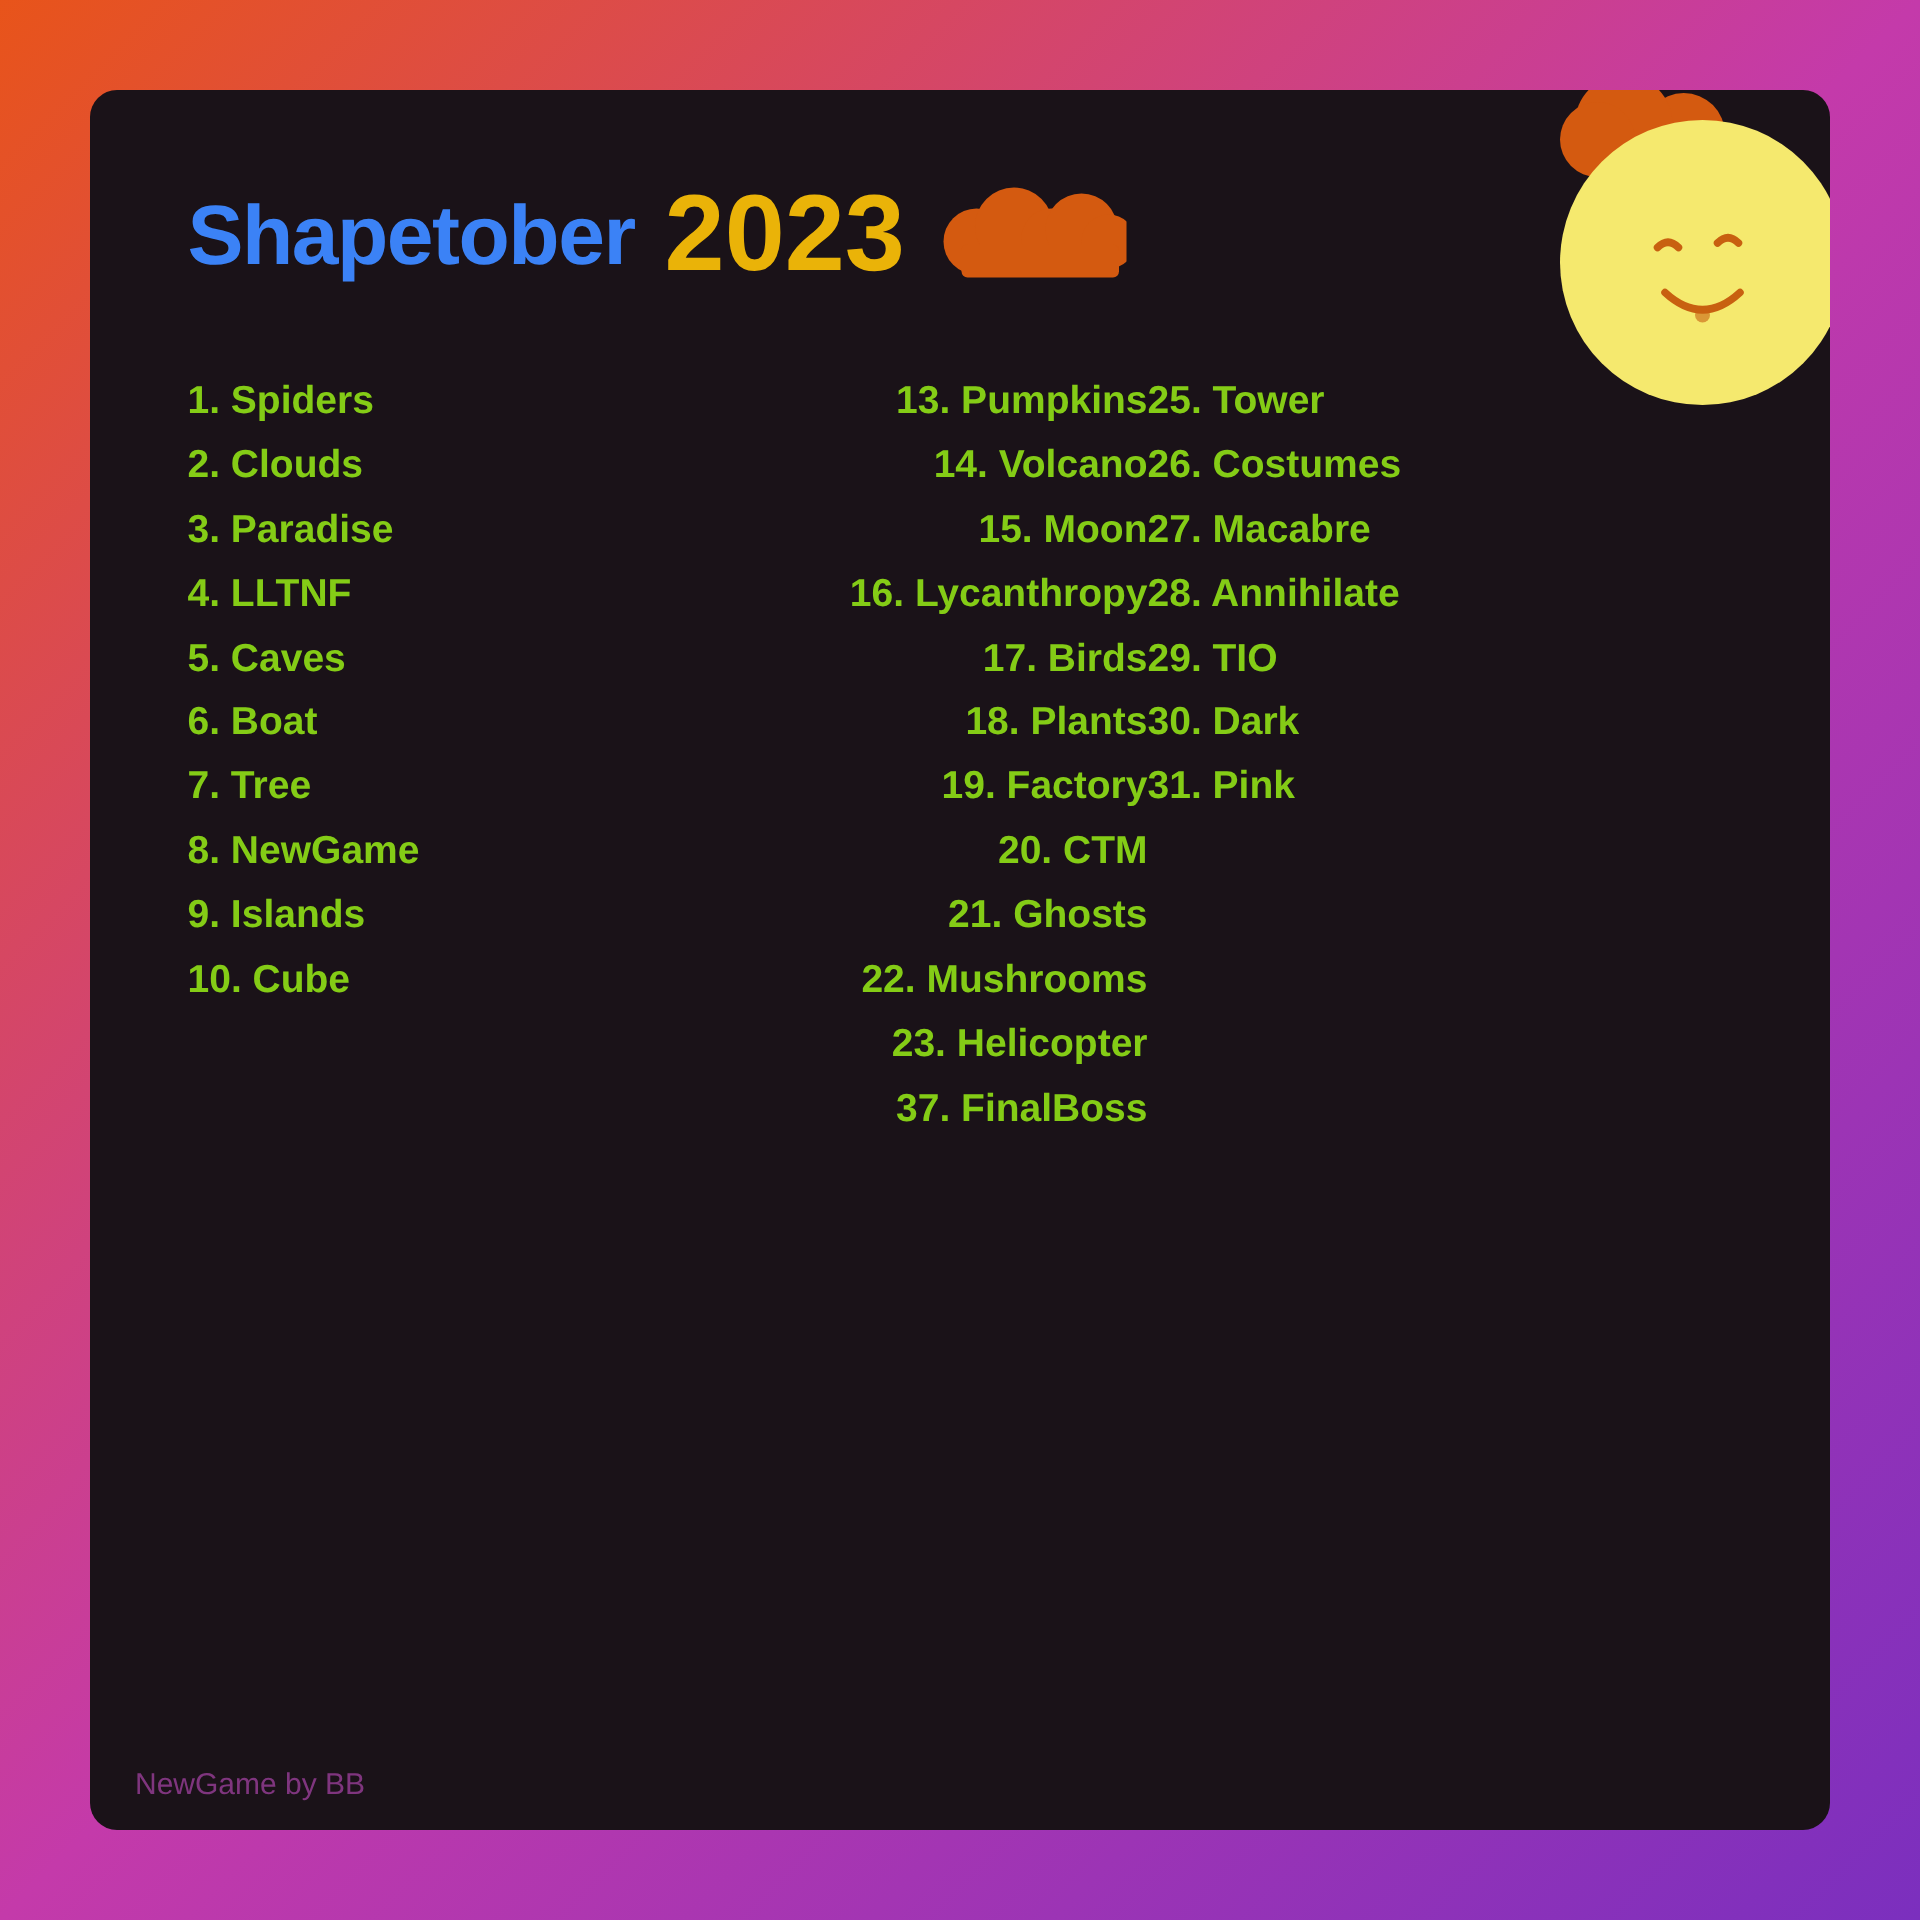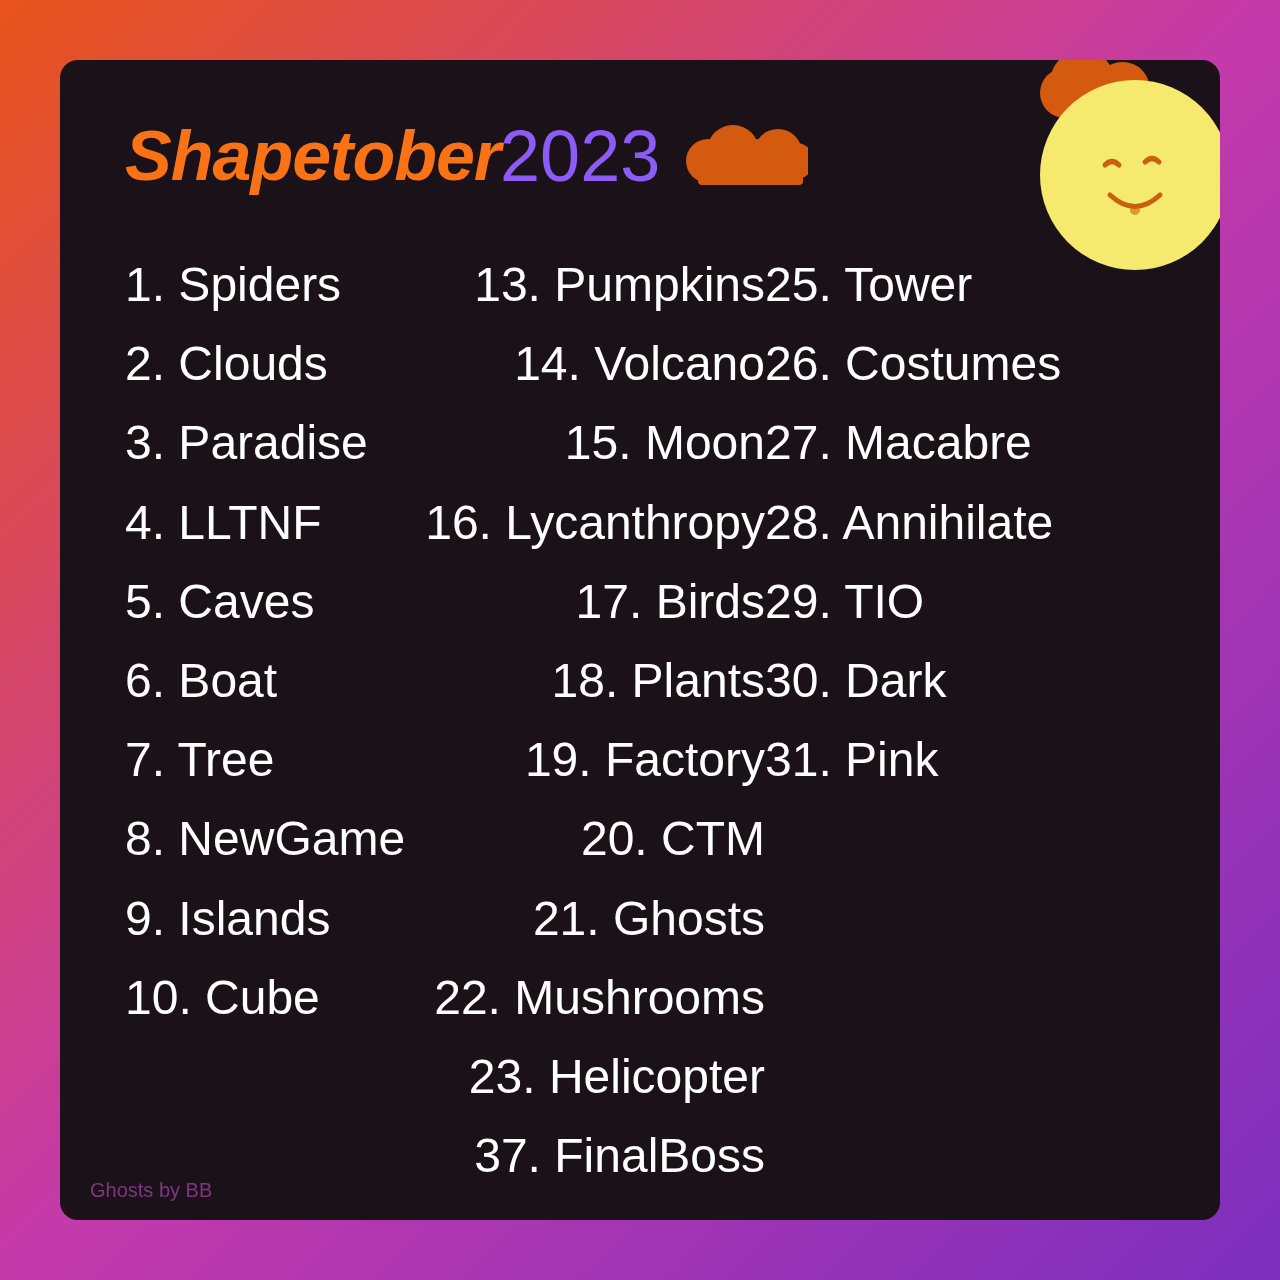--- a/index.html
+++ b/index.html
@@ -31,31 +31,31 @@
 
     .title-row {
       display: flex;
       align-items: center;
       margin-bottom: 48px;
     }
 
     .title-text {
       font-family: Arial Black, Arial, sans-serif;
       font-weight: 900;
-      font-size: 70px;
-      color: #f97316;
+      font-size: 56px;
+      color: #3b82f6;
       letter-spacing: -1px;
-      font-style: italic;
     }
 
     .title-year {
       font-family: Arial Black, Arial, sans-serif;
-      font-weight: 400;
+      font-weight: 700;
       font-size: 72px;
-      color: #8b5cf6;
+      color: #eab308;
+      margin-left: 20px;
     }
 
     
     .moon-character {
       position: absolute;
       top: -10px;
       right: -10px;
       width: 220px;
       height: 220px;
     }
@@ -88,24 +88,24 @@
     }
 
     .list-column {
       display: flex;
       flex-direction: column;
       min-width: 290px;
     }
 
     .list-item {
       font-family: Arial, sans-serif;
-      font-weight: 400;
-      font-size: 48px;
+      font-weight: 700;
+      font-size: 26px;
       line-height: 1.65;
-      color: #ffffff;
+      color: #84cc16;
     }
 
     
     .attribution {
       position: absolute;
       bottom: 18px;
       left: 30px;
       font-family: Arial, sans-serif;
       font-size: 20px;
       color: #aa44aa;
@@ -187,15 +187,15 @@
         <div class="list-item">25. Tower</div>
         <div class="list-item">26. Costumes</div>
         <div class="list-item">27. Macabre</div>
         <div class="list-item">28. Annihilate</div>
         <div class="list-item">29. TIO</div>
         <div class="list-item">30. Dark</div>
         <div class="list-item">31. Pink</div>
       </div>
     </div>
 
-    <div class="attribution">Ghosts by BB</div>
+    <div class="attribution">NewGame by BB</div>
   </div>
 </div>
 
 </body></html>

